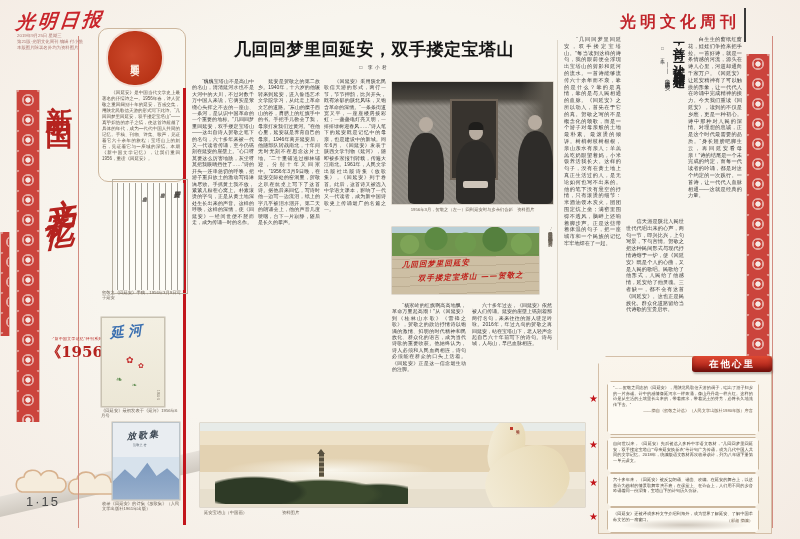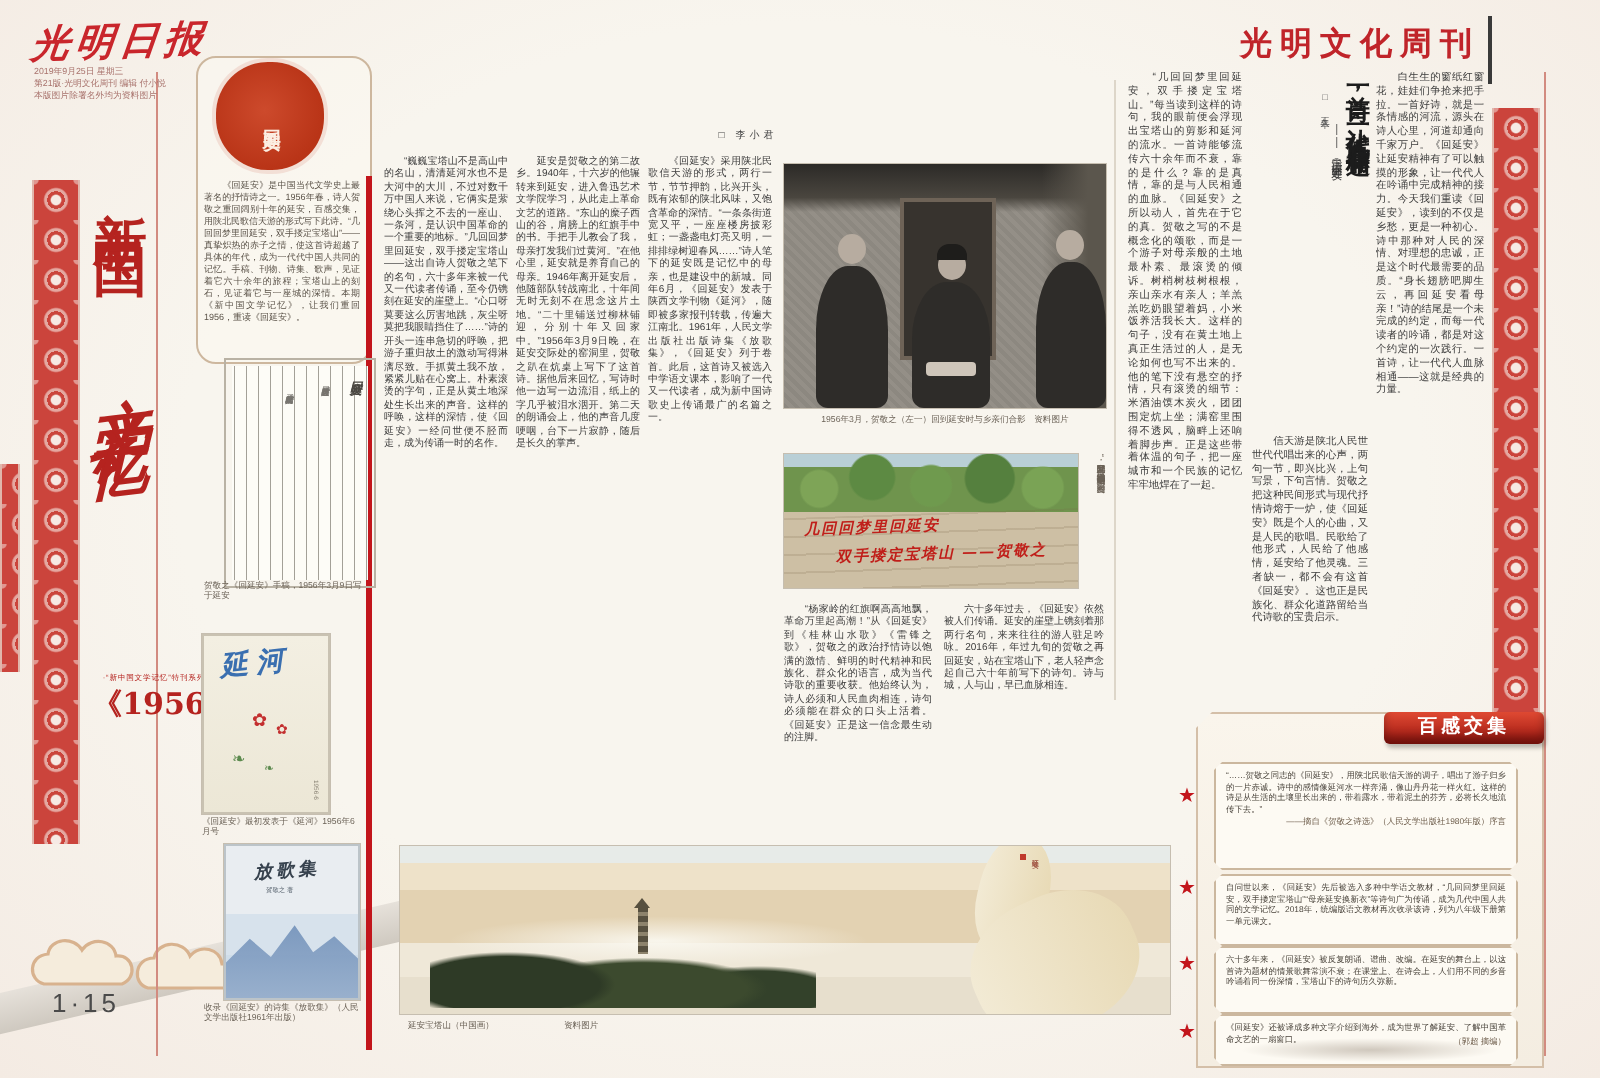--- a/index.html
+++ b/index.html
@@ -201,20 +201,21 @@
   </div>
   <div class="abs z2 cap" style="left:101px;top:408px;width:78px;">《回延安》最初发表于《延河》1956年6月号</div>
 
   <div class="abs z2 fangge fig" style="left:112px;top:422px;width:66px;height:76px;">
     <div class="fg-mtn"></div>
     <div class="abs fg-title" style="left:14px;top:6px;">放歌集</div>
     <div class="abs" style="left:20px;top:20px;font-size:3.2px;color:#5a6570;">贺敬之 著</div>
   </div>
   <div class="abs z2 cap" style="left:102px;top:501px;width:80px;">收录《回延安》的诗集《放歌集》（人民文学出版社1961年出版）</div>
 
+  <div class="abs z2 headline" style="left:194px;top:38px;width:360px;">几回回梦里回延安，双手搂定宝塔山</div>
   <div class="abs z2 byline" style="left:194px;top:64px;width:360px;">□ 李小君</div>
 
   <div class="abs z2 tiny" style="left:192px;top:78px;width:62px;height:343px;overflow:hidden;">　　“巍巍宝塔山不是高山中的名山，清清延河水也不是大河中的大川，不过对数千万中国人来说，它俩实是萦绕心头挥之不去的一座山、一条河，是认识中国革命的一个重要的地标。”几回回梦里回延安，双手搂定宝塔山——这出自诗人贺敬之笔下的名句，六十多年来被一代又一代读者传诵，至今仍镌刻在延安的崖壁上。“心口呀莫要这么厉害地跳，灰尘呀莫把我眼睛挡住了……”诗的开头一连串急切的呼唤，把游子重归故土的激动写得淋漓尽致。手抓黄土我不放，紧紧儿贴在心窝上。朴素滚烫的字句，正是从黄土地深处生长出来的声音。这样的呼唤，这样的深情，使《回延安》一经问世便不胫而走，成为传诵一时的名作。</div>
   <div class="abs z2 tiny" style="left:258px;top:78px;width:62px;height:343px;overflow:hidden;">　　延安是贺敬之的第二故乡。1940年，十六岁的他辗转来到延安，进入鲁迅艺术文学院学习，从此走上革命文艺的道路。“东山的糜子西山的谷，肩膀上的红旗手中的书。手把手儿教会了我，母亲打发我们过黄河。”在他心里，延安就是养育自己的母亲。1946年离开延安后，他随部队转战南北，十年间无时无刻不在思念这片土地。“二十里铺送过柳林铺迎，分别十年又回家中。”1956年3月9日晚，在延安交际处的窑洞里，贺敬之趴在炕桌上写下了这首诗。据他后来回忆，写诗时他一边写一边流泪，纸上的字几乎被泪水洇开。第二天的朗诵会上，他的声音几度哽咽，台下一片寂静，随后是长久的掌声。</div>
   <div class="abs z2 tiny" style="left:324px;top:78px;width:62px;height:343px;overflow:hidden;">　　《回延安》采用陕北民歌信天游的形式，两行一节，节节押韵，比兴开头，既有浓郁的陕北风味，又饱含革命的深情。“一条条街道宽又平，一座座楼房披彩虹；一盏盏电灯亮又明，一排排绿树迎春风……”诗人笔下的延安既是记忆中的母亲，也是建设中的新城。同年6月，《回延安》发表于陕西文学刊物《延河》，随即被多家报刊转载，传遍大江南北。1961年，人民文学出版社出版诗集《放歌集》，《回延安》列于卷首。此后，这首诗又被选入中学语文课本，影响了一代又一代读者，成为新中国诗歌史上传诵最广的名篇之一。</div>
 
   <div class="abs z2 photo-bw fig" style="left:392px;top:82px;width:161px;height:122px;">
     <div class="bw-top"></div>
     <div class="bw-door"></div>
     <div class="bw-rock"></div>
@@ -271,19 +272,19 @@
       <span>自问世以来，《回延安》先后被选入多种中学语文教材，“几回回梦里回延安，双手搂定宝塔山”“母亲延安换新衣”等诗句广为传诵，成为几代中国人共同的文学记忆。2018年，统编版语文教材再次收录该诗，列为八年级下册第一单元课文。</span>
     </div>
     <div class="qbox" style="left:8px;top:116px;width:140px;height:26px;">
       <span>六十多年来，《回延安》被反复朗诵、谱曲、改编。在延安的舞台上，以这首诗为题材的情景歌舞常演不衰；在课堂上、在诗会上，人们用不同的乡音吟诵着同一份深情，宝塔山下的诗句历久弥新。</span>
     </div>
     <div class="qbox" style="left:8px;top:150px;width:140px;height:18px;">
       <span>《回延安》还被译成多种文字介绍到海外，成为世界了解延安、了解中国革命文艺的一扇窗口。</span>
       <span class="qattr" style="float:right;">（郭超 摘编）</span>
     </div>
   </div>
-  <div class="abs z2 ptitle" style="left:692px;top:356px;width:80px;height:16px;">百感交集</div>
+  <div class="abs z2 ptitle" style="left:692px;top:356px;width:80px;height:16px;">在他心里</div>
   <span class="abs z2 star" style="left:589px;top:394px;">★</span>
   <span class="abs z2 star" style="left:589px;top:440px;">★</span>
   <span class="abs z2 star" style="left:589px;top:478px;">★</span>
   <span class="abs z2 star" style="left:589px;top:512px;">★</span>
 
 </div>
 
 </body></html>

